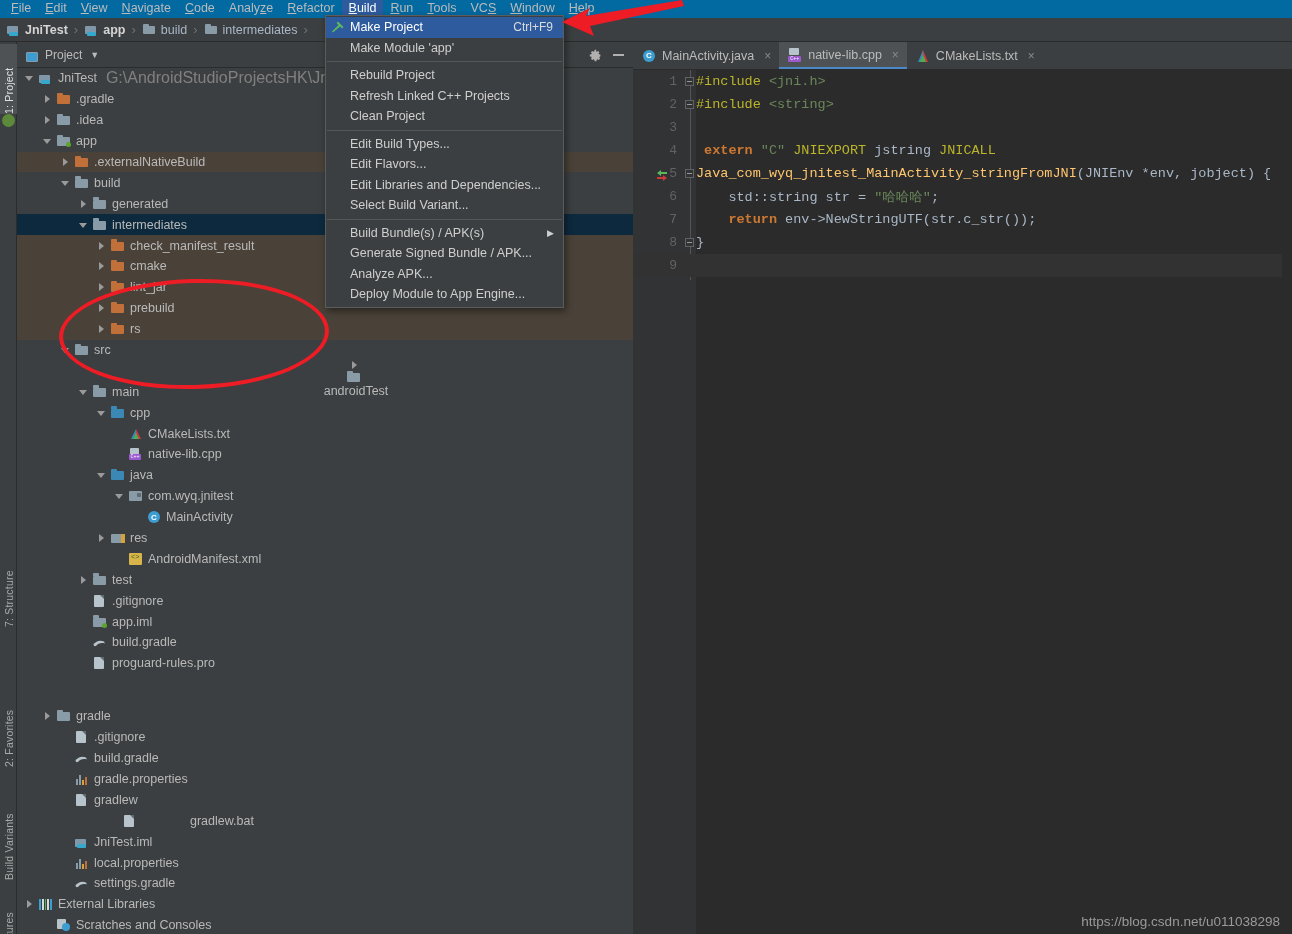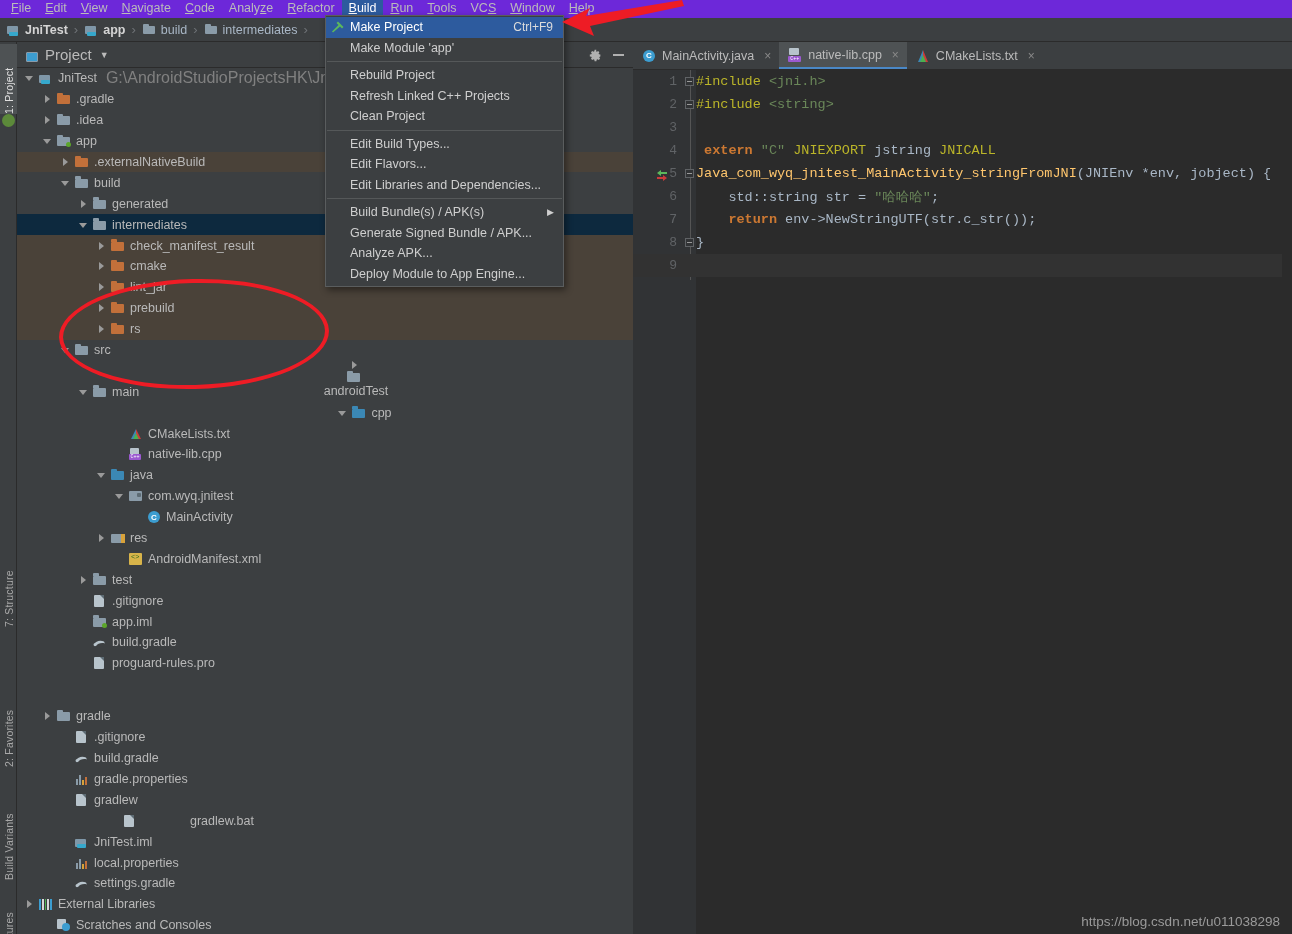--- a/index.html
+++ b/index.html
@@ -7,21 +7,21 @@
     width: 1292px; height: 934px;
     background: #3c3f41;
     font-family: "Liberation Sans", sans-serif;
     overflow: hidden;
   }
   #app { position: relative; width: 1292px; height: 934px; background: #3c3f41; }
 
   
   .menubar {
     position: absolute; left: 0; top: 0; width: 1292px; height: 18px;
-    background: #6d28d9; display: flex; 
+    background: #0369a1; display: flex; 
     padding-left: 4px;
   }
   .menubar .mi {
     font-size: 12.5px; color: #bbbbbb; padding: 1px 7px 2px 7px;
     line-height: 15px; white-space: nowrap;
   }
   .menubar .mi.active { background: #2d5b9e; color: #ffffff; }
   .menubar .mi u { text-decoration: underline; }
 
   
@@ -58,21 +58,21 @@
 
   
   .projpanel {
     position: absolute; left: 17px; top: 42px; width: 616px; height: 892px;
     background: #3c3f41;
   }
   .projhdr {
     height: 26px; background: #3c3f41; display: flex; align-items: center;
     padding-left: 7px; border-bottom: 1px solid #2b2b2b;
   }
-  .projhdr .ptitle { font-size: 15px; color: #bbbbbb; margin-left: 6px; }
+  .projhdr .ptitle { font-size: 12px; color: #bbbbbb; margin-left: 6px; }
   .caretdown { margin-left: 8px; color: #bbbbbb; font-size: 9px; }
   .projhdr-right { margin-left: auto; display: flex; align-items: center; gap: 10px; padding-right: 8px; }
 
   .tree { position: relative; width: 616px; height: 866px; background: #3c3f41; overflow: hidden; }
   .row {
     position: relative; height: 20.9px; display: flex; align-items: center;
     font-size: 12.5px; color: #b9b9b9; white-space: nowrap;
   }
   .row.sel { background: #0d293e; }
   .row.tint { background: #4a4239; }
@@ -425,21 +425,21 @@
           </span>
           <span class="label">androidTest</span>
         </div>
         <div class="row" style="padding-left: 62px;">
           <span class="arrow down"></span>
           <span class="ico">
             <span class="fold gray"></span>
           </span>
           <span class="label">main</span>
         </div>
-        <div class="row" style="padding-left: 80px; justify-content: center;">
+        <div class="row" style="padding-left: 80px;">
           <span class="arrow down"></span>
           <span class="ico">
             <span class="fold blue"></span>
           </span>
           <span class="label">cpp</span>
         </div>
         <div class="row" style="padding-left: 98px;">
           <span class="arrow none"></span>
           <span class="ico">
             <svg class="cmakeico" viewBox="0 0 12 12">
@@ -666,20 +666,23 @@
       </div>
       <div class="mdiv"></div>
       <div class="mrow">
         <span>Edit Build Types...</span>
       </div>
       <div class="mrow">
         <span>Edit Flavors...</span>
       </div>
       <div class="mrow">
         <span>Edit Libraries and Dependencies...</span>
+      </div>
+      <div class="mrow">
+        <span>Select Build Variant...</span>
       </div>
       <div class="mdiv"></div>
       <div class="mrow">
         <span>Build Bundle(s) / APK(s)</span>
         <span class="submenu-arrow">▶</span>
       </div>
       <div class="mrow">
         <span>Generate Signed Bundle / APK...</span>
       </div>
       <div class="mrow">

